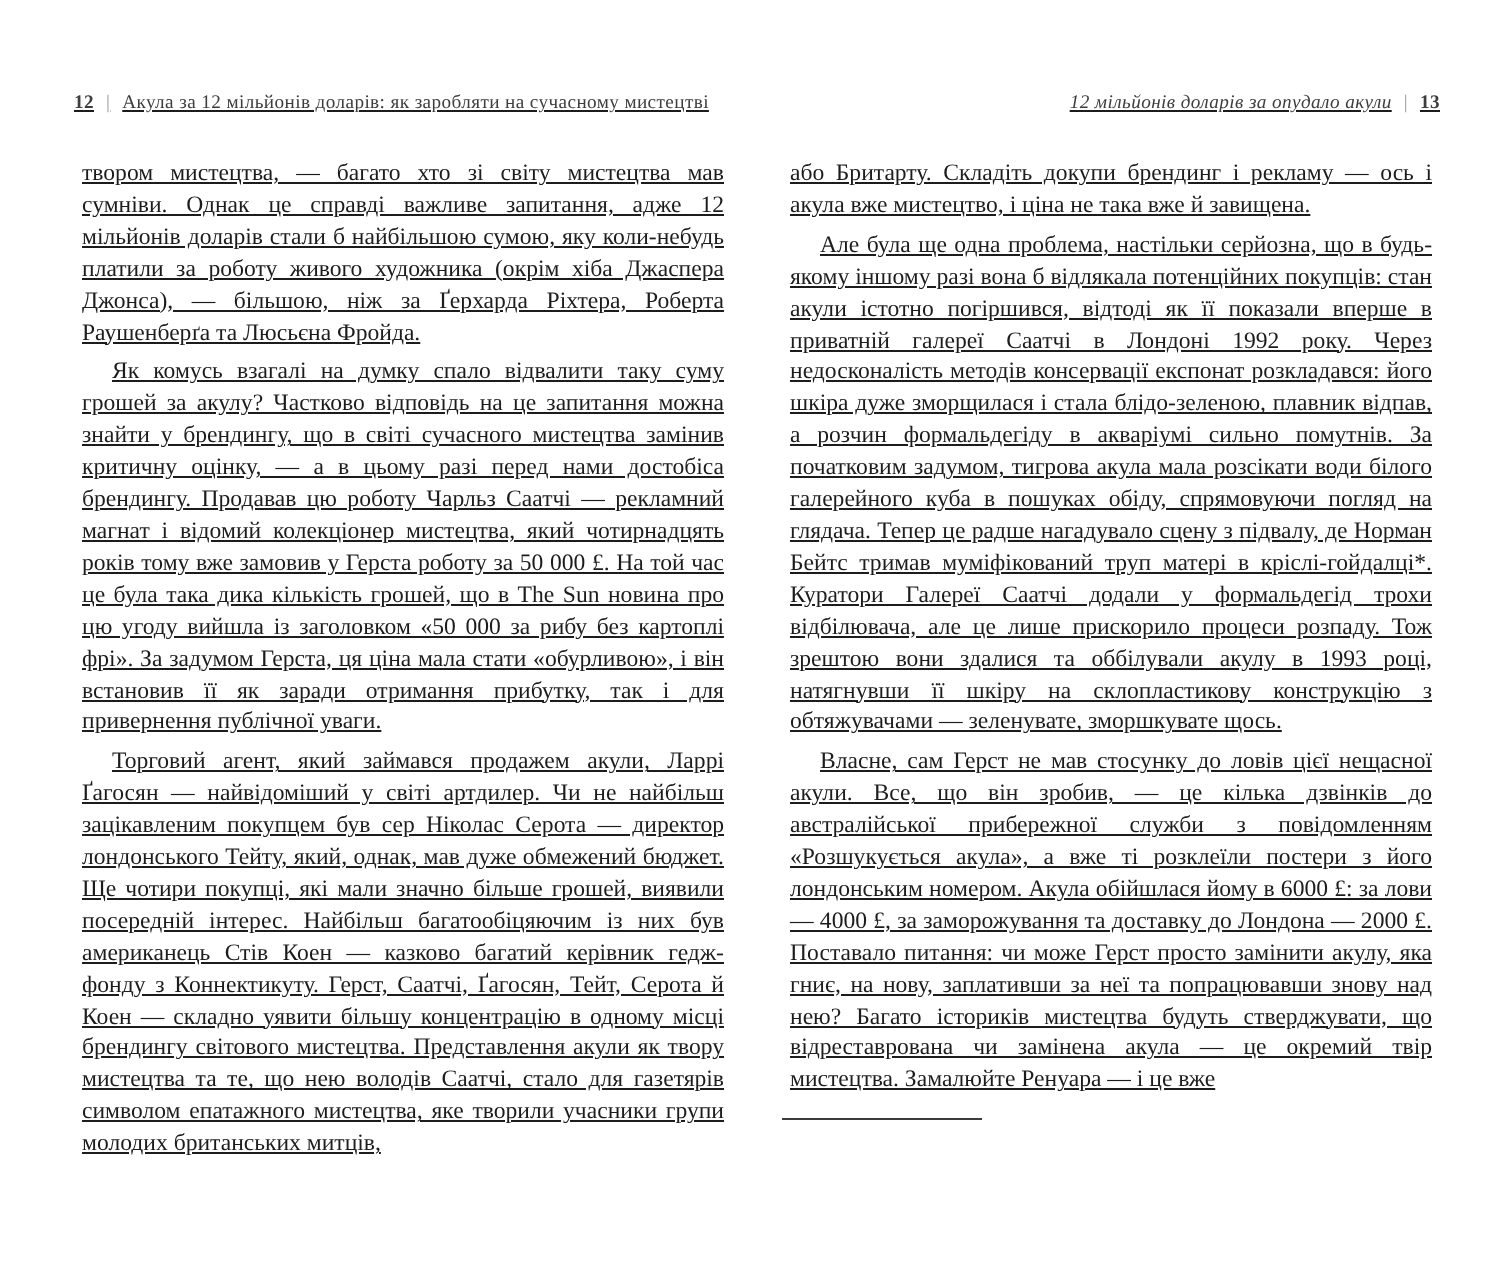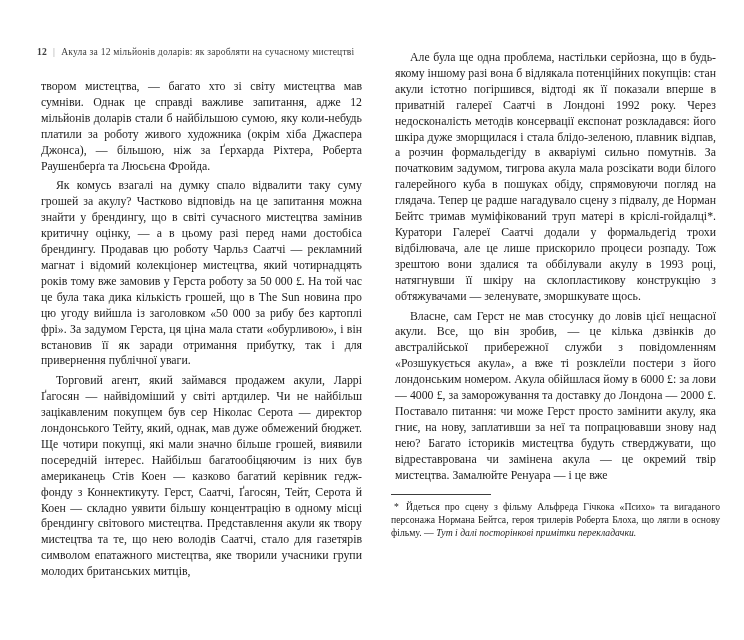--- a/index.html
+++ b/index.html
@@ -4,20 +4,21 @@
 <style>
   html, body { margin: 0; padding: 0; }
   .screen {
     position: relative;
     width: 744px;
     height: 640px;
     background: #ffffff;
     overflow: hidden;
     font-family: "Liberation Serif", "DejaVu Serif", serif;
     color: #1c1c1c;
+    text-decoration: underline;
   }
   .spread {
     display: flex;
     gap: 25px;
     padding: 46px 26px 0 37px;
     box-sizing: border-box;
   }
   .page { width: 329px; flex: 0 0 329px; }
 
   .running-header {
@@ -75,27 +76,27 @@
         <span class="num">12</span><span class="sep">|</span><span class="title">Акула за 12 мільйонів доларів: як заробляти на сучасному мистецтві</span>
       </div>
       <div class="body">
         <p>твором мистецтва, — багато хто зі світу мистецтва мав сумніви. Однак це справді важливе запитання, адже 12 мільйонів доларів стали б найбільшою сумою, яку коли-небудь платили за роботу живого художника (окрім хіба Джаспера Джонса), — більшою, ніж за Ґерхарда Ріхтера, Роберта Раушенберґа та Люсьєна Фройда.</p>
         <p class="indent">Як комусь взагалі на думку спало відвалити таку суму грошей за акулу? Частково відповідь на це запитання можна знайти у брендингу, що в світі сучасного мистецтва замінив критичну оцінку, — а в цьому разі перед нами достобіса брендингу. Продавав цю роботу Чарльз Саатчі — рекламний магнат і відомий колекціонер мистецтва, який чотирнадцять років тому вже замовив у Герста роботу за 50 000 £. На той час це була така дика кількість грошей, що в The Sun новина про цю угоду вийшла із заголовком «50 000 за рибу без картоплі фрі». За задумом Герста, ця ціна мала стати «обурливою», і він встановив її як заради отримання прибутку, так і для привернення публічної уваги.</p>
         <p class="indent">Торговий агент, який займався продажем акули, Ларрі Ґагосян — найвідоміший у світі артдилер. Чи не найбільш зацікавленим покупцем був сер Ніколас Серота — директор лондонського Тейту, який, однак, мав дуже обмежений бюджет. Ще чотири покупці, які мали значно більше грошей, виявили посередній інтерес. Найбільш багатообіцяючим із них був американець Стів Коен — казково багатий керівник гедж-фонду з Коннектикуту. Герст, Саатчі, Ґагосян, Тейт, Серота й Коен — складно уявити більшу концентрацію в одному місці брендингу світового мистецтва. Представлення акули як твору мистецтва та те, що нею володів Саатчі, стало для газетярів символом епатажного мистецтва, яке творили учасники групи молодих британських митців,</p>
       </div>
     </div>
 
     <div class="page">
+      <div class="running-header header-right">
+        <span class="title">12 мільйонів доларів за опудало акули</span><span class="sep">|</span><span class="num">13</span>
+      </div>
       <div class="body">
+        <p>або Бритарту. Складіть докупи брендинг і рекламу — ось і акула вже мистецтво, і ціна не така вже й завищена.</p>
         <p class="indent">Але була ще одна проблема, настільки серйозна, що в будь-якому іншому разі вона б відлякала потенційних покупців: стан акули істотно погіршився, відтоді як її показали вперше в приватній галереї Саатчі в Лондоні 1992 року. Через недосконалість методів консервації експонат розкладався: його шкіра дуже зморщилася і стала блідо-зеленою, плавник відпав, а розчин формальдегіду в акваріумі сильно помутнів. За початковим задумом, тигрова акула мала розсікати води білого галерейного куба в пошуках обіду, спрямовуючи погляд на глядача. Тепер це радше нагадувало сцену з підвалу, де Норман Бейтс тримав муміфікований труп матері в кріслі-гойдалці*. Куратори Галереї Саатчі додали у формальдегід трохи відбілювача, але це лише прискорило процеси розпаду. Тож зрештою вони здалися та оббілували акулу в 1993 році, натягнувши її шкіру на склопластикову конструкцію з обтяжувачами — зеленувате, зморшкувате щось.</p>
         <p class="indent">Власне, сам Герст не мав стосунку до ловів цієї нещасної акули. Все, що він зробив, — це кілька дзвінків до австралійської прибережної служби з повідомленням «Розшукується акула», а вже ті розклеїли постери з його лондонським номером. Акула обійшлася йому в 6000 £: за лови — 4000 £, за заморожування та доставку до Лондона — 2000 £. Поставало питання: чи може Герст просто замінити акулу, яка гниє, на нову, заплативши за неї та попрацювавши знову над нею? Багато істориків мистецтва будуть стверджувати, що відреставрована чи замінена акула — це окремий твір мистецтва. Замалюйте Ренуара — і це вже</p>
       </div>
       <div class="footnote">
         <div class="fn-rule"></div>
-        <p class="fn">
-          <span class="fn-marker">*</span><span>Йдеться про сцену з фільму Альфреда Гічкока «Психо» та вигаданого персонажа Нормана Бейтса, героя трилерів Роберта Блоха, що лягли в основу фільму. —</span>
-          <span class="fn-italic">Тут і далі посторінкові примітки перекладачки.</span>
-        </p>
       </div>
     </div>
 
   </div>
 </div>
 
 </body></html>

